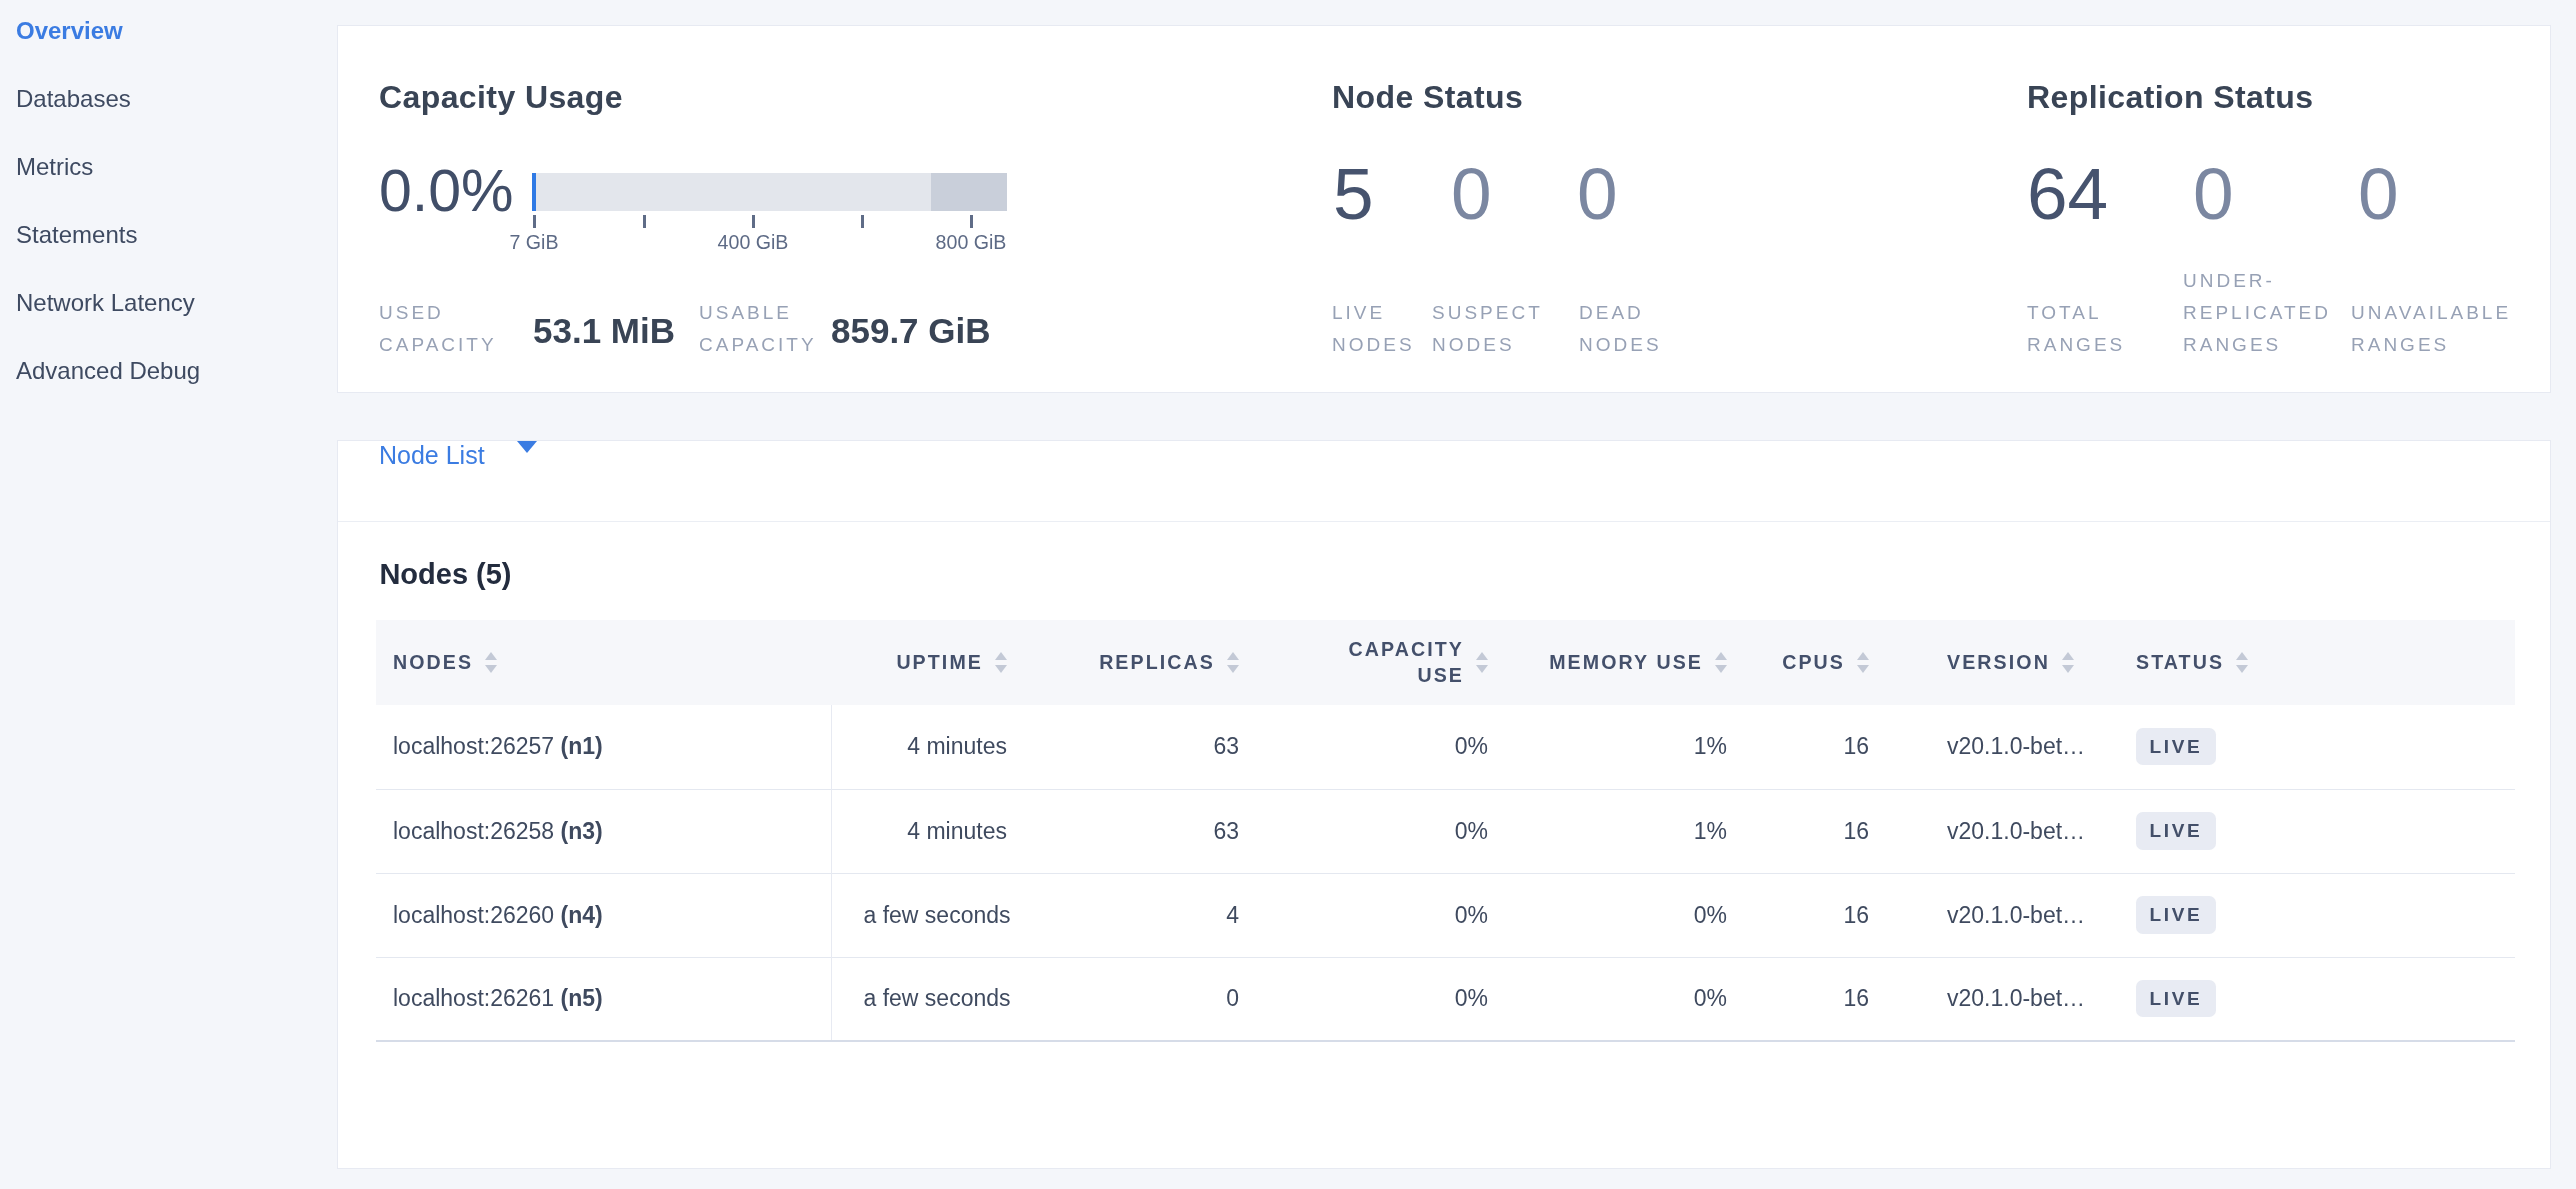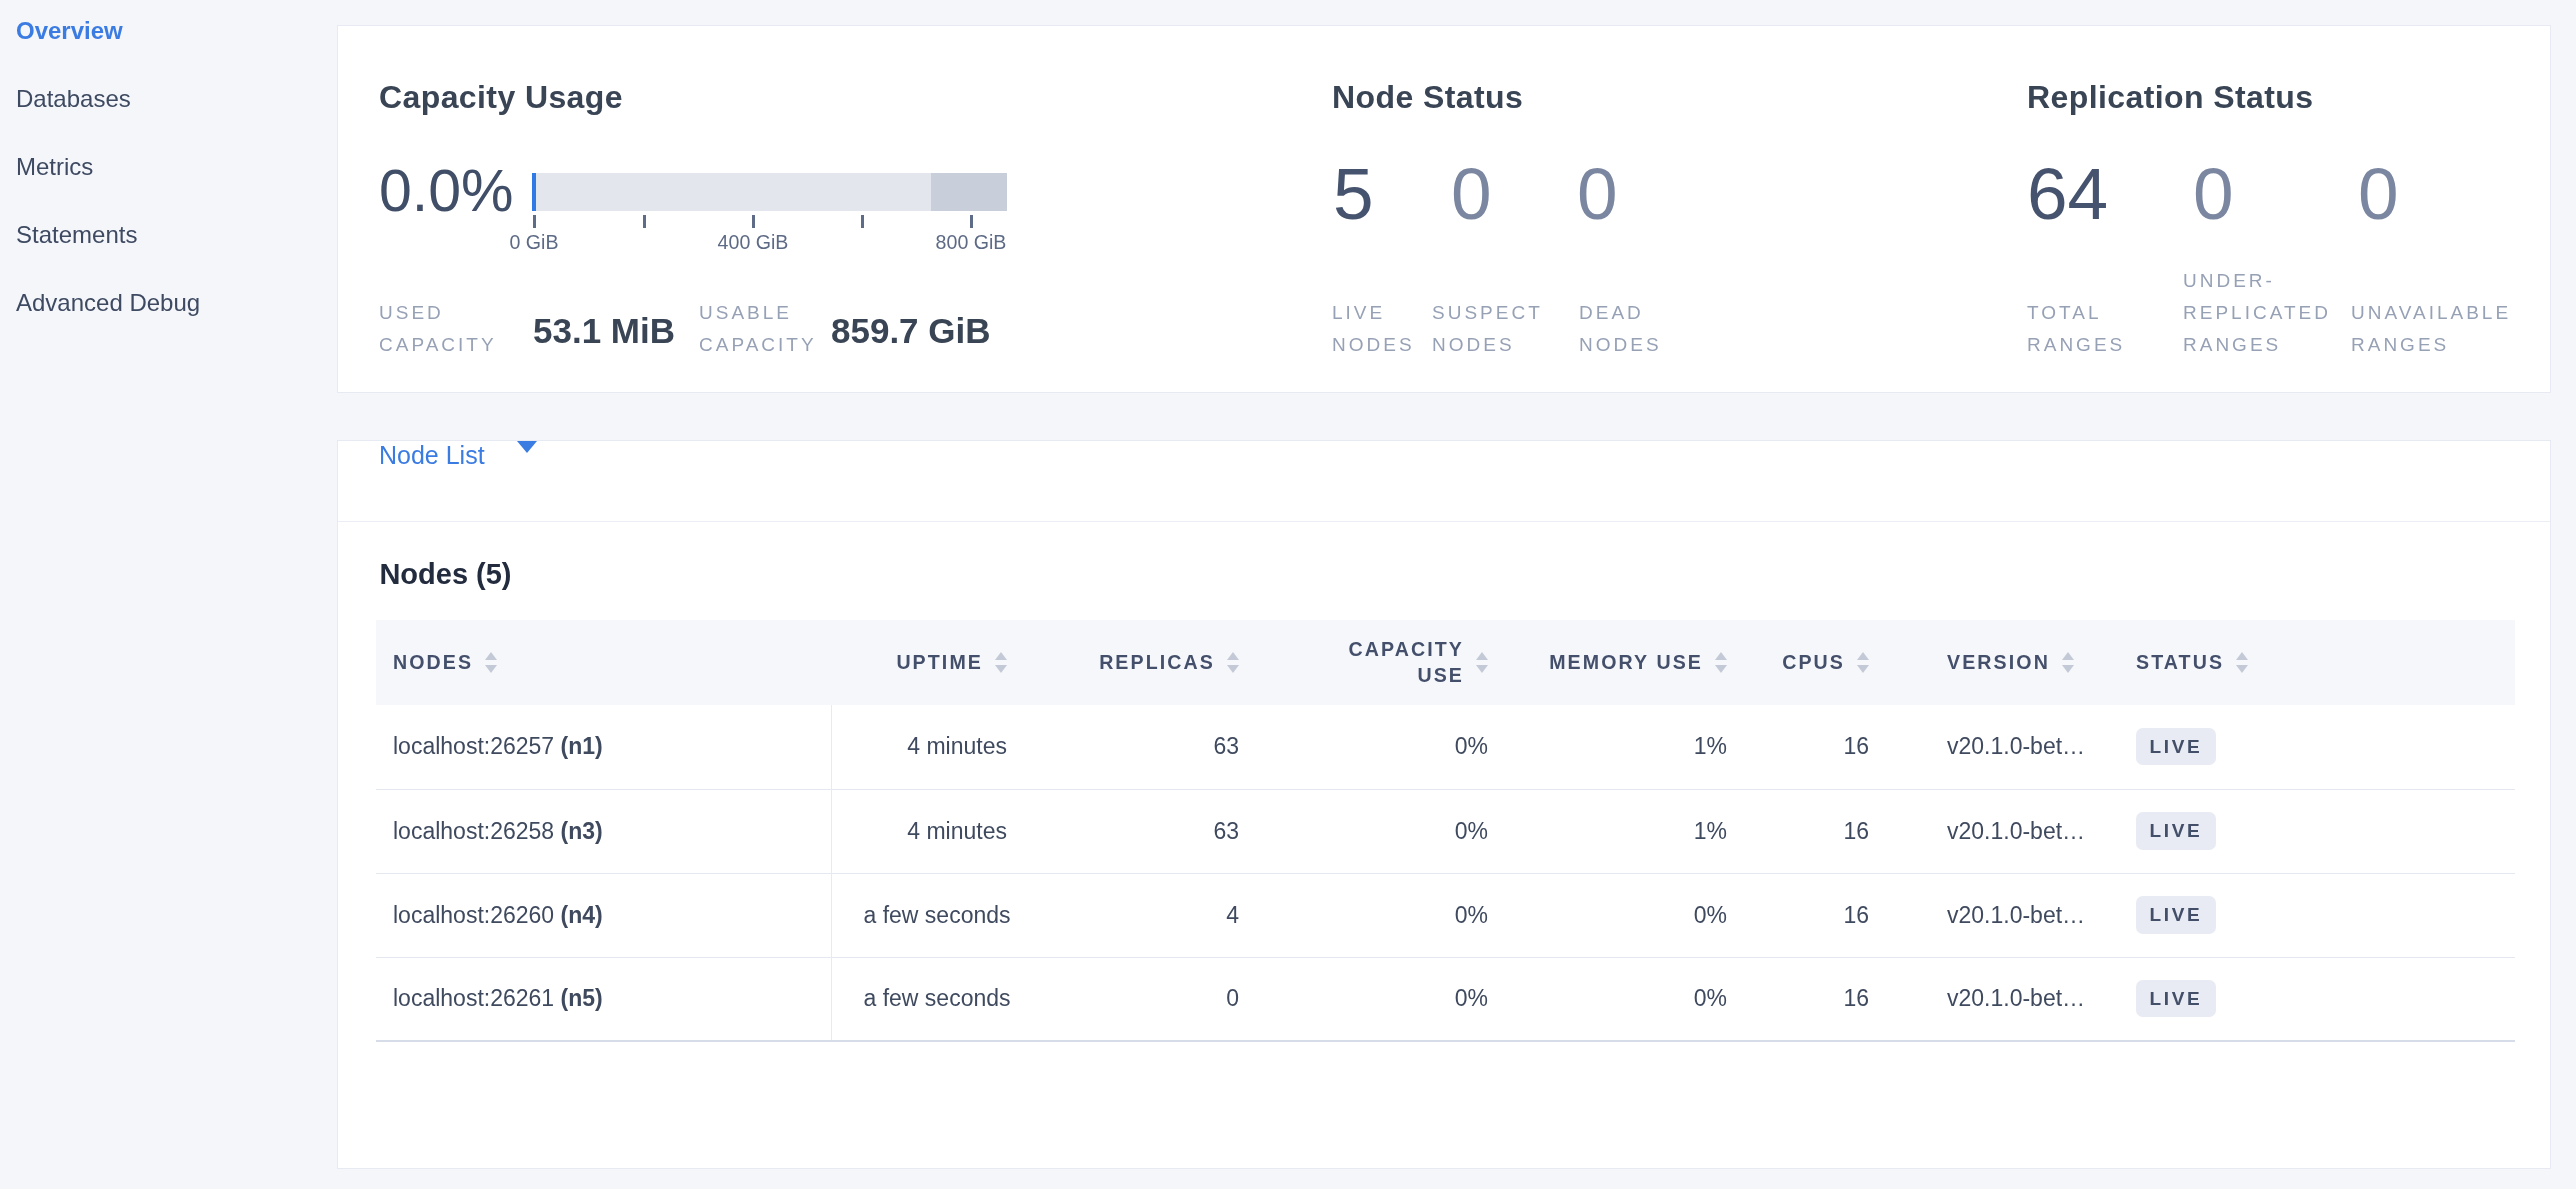--- a/index.html
+++ b/index.html
@@ -106,38 +106,39 @@
   }
 </style>
 </head>
 <body>
 
 <nav class="sidebar">
   <div class="nav-item active">Overview</div>
   <div class="nav-item">Databases</div>
   <div class="nav-item">Metrics</div>
   <div class="nav-item">Statements</div>
+  <div class="nav-item">Network Latency</div>
   <div class="nav-item">Advanced Debug</div>
 </nav>
 
 <section class="card card1">
 
   <h2 class="sec-title" style="left:41px">Capacity Usage</h2>
   <div class="cap-pct">0.0%</div>
 
   <div class="cap-bar" style="background: rgb(227, 230, 236);">
     <div class="seg-other" style="width: 16%; background: rgb(201, 207, 218);"></div>
     <div class="seg-used" style="background: rgb(47, 122, 229);"></div>
   </div>
   <div class="tickmark" style="left:195px"></div>
   <div class="tickmark" style="left:305px"></div>
   <div class="tickmark" style="left:414px"></div>
   <div class="tickmark" style="left:523px"></div>
   <div class="tickmark" style="left:632px"></div>
-  <div class="ticklabel" style="left:196px">0 GiB</div>
+  <div class="ticklabel" style="left:196px">7 GiB</div>
   <div class="ticklabel" style="left:415px">400 GiB</div>
   <div class="ticklabel" style="left:633px">800 GiB</div>
 
   <div class="stat-label" style="left:41px">USED
 CAPACITY</div>
   <div class="cap-stat-value" style="left:195px">53.1 MiB</div>
   <div class="stat-label" style="left:361px">USABLE
 CAPACITY</div>
   <div class="cap-stat-value" style="left:493px">859.7 GiB</div>
 

